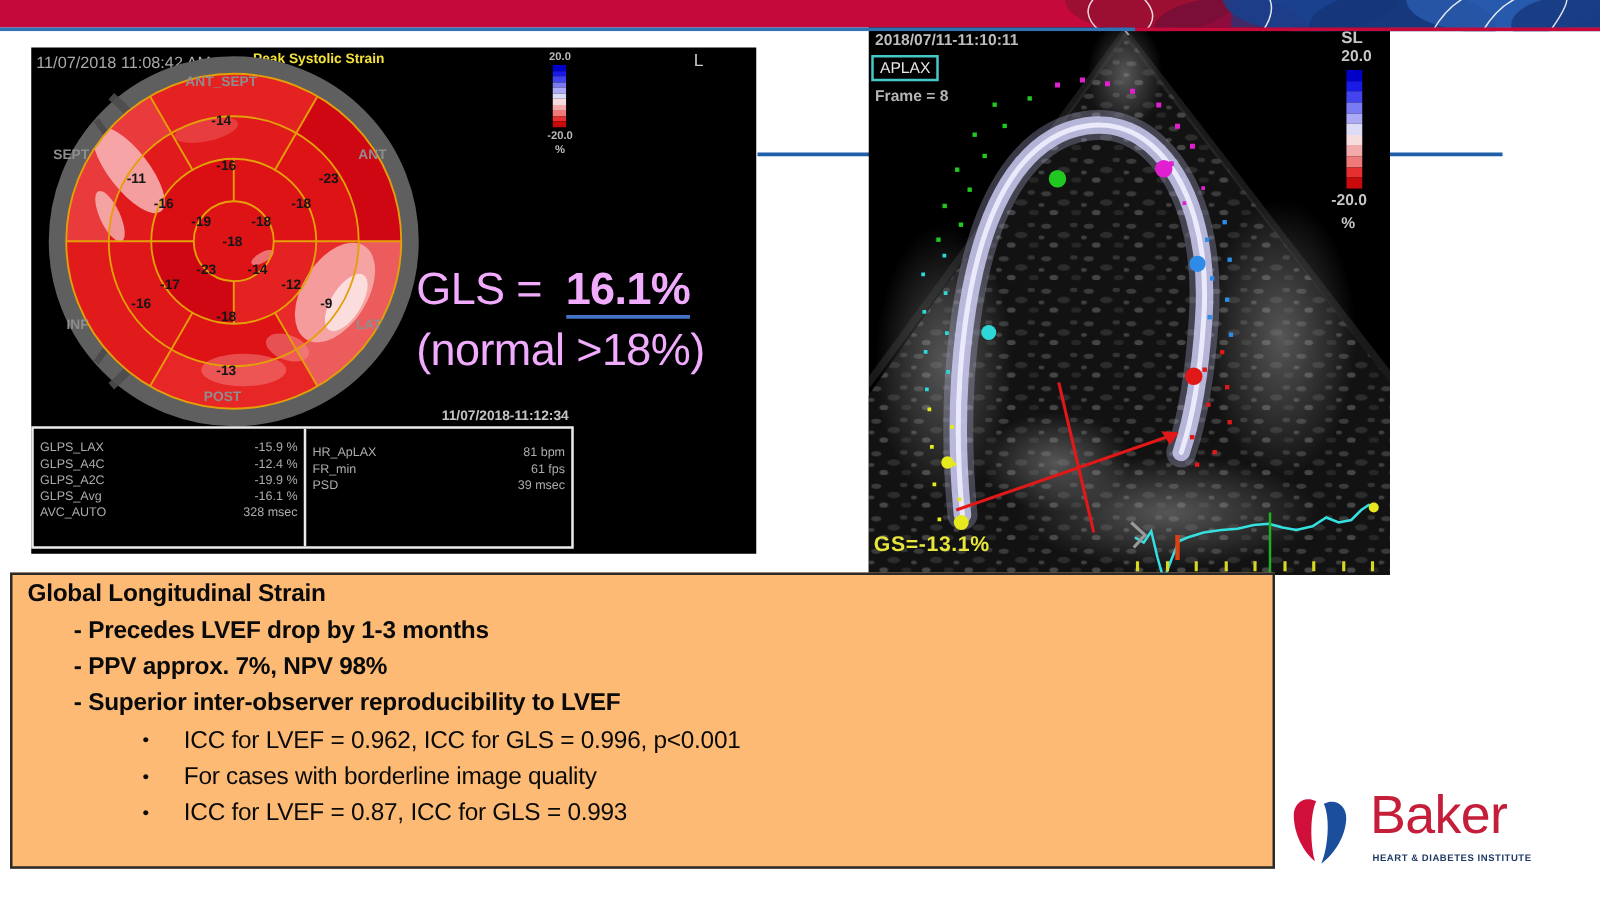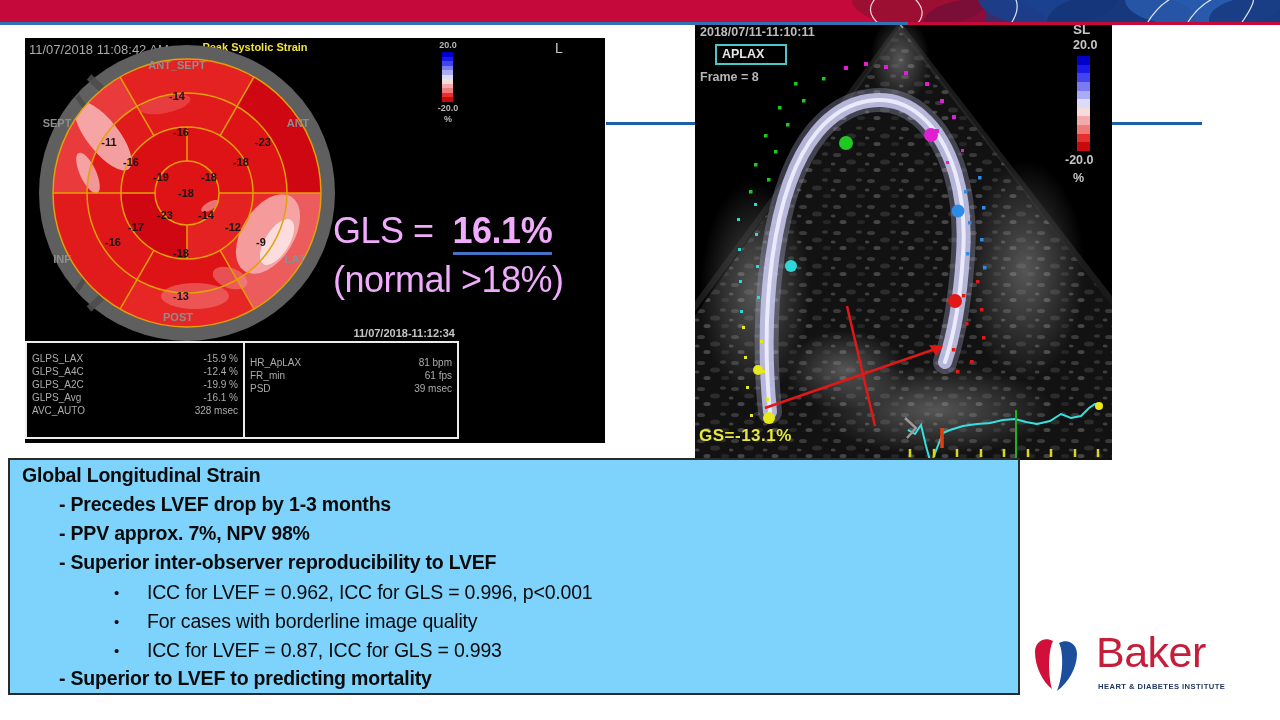--- a/index.html
+++ b/index.html
@@ -22,27 +22,27 @@
   .mcell{box-sizing:border-box;font-size:10px;color:#ACACAC;}
   .mcell.c1{width:218px;border-right:2px solid #ECECEC;padding-top:9px;}
   .mcell.c2{flex:1;padding-top:13px;}
   .mrow{display:flex;justify-content:space-between;padding:0 5px;height:13px;line-height:13px;}
   .rts{position:absolute;left:0;top:289px;width:430px;text-align:right;font-size:11px;font-weight:bold;color:#C4C4C4;}
   .gls{position:absolute;left:308px;top:168px;width:270px;color:#f0abfc;font-size:36px;letter-spacing:-0.5px;line-height:49px;white-space:pre;z-index:2;}
   .gls .v{font-weight:bold;border-bottom:3px solid #4472C4;padding-bottom:1px;}
   
   .us-panel{position:absolute;left:695px;top:20px;width:417px;height:440px;background:#000;z-index:2;}
   .us-ts{position:absolute;left:5px;top:5px;font-size:12.5px;font-weight:bold;color:#BDBDBD;}
-  .us-view{position:absolute;left:20px;top:24px;padding:1px 21px 2px 5px;border:2px solid #45C8C8;color:#E6E6E6;font-size:12.5px;font-weight:bold;}
+  .us-view{position:absolute;left:2px;top:24px;padding:1px 5px 2px 5px;border:2px solid #45C8C8;color:#E6E6E6;font-size:12.5px;font-weight:normal;}
   .us-frame{position:absolute;left:5px;top:50px;font-size:12.5px;font-weight:bold;color:#B5B5B5;}
   .us-sl{position:absolute;left:378px;top:2px;width:36px;font-size:13.5px;font-weight:bold;color:#C6C6C6;}
   .us-cb{left:382px;top:36px;width:13px;height:95px;}
   .us-gs{position:absolute;left:4px;top:406px;font-size:17px;font-weight:bold;color:#E6E63C;letter-spacing:0.5px;}
   
-  .notes{position:absolute;left:8px;top:458px;width:1012px;height:237px;background:#7dd3fc;border:2px solid #2A2A2A;box-sizing:border-box;z-index:2;color:#0A0A0A;}
+  .notes{position:absolute;left:8px;top:458px;width:1012px;height:237px;background:#fdba74;border:2px solid #2A2A2A;box-sizing:border-box;z-index:2;color:#0A0A0A;}
   .nline{position:absolute;font-size:19.5px;letter-spacing:-0.2px;white-space:pre;}
   .nline.b{font-weight:bold;}
   .nline .mk{display:inline-block;}
   .nline.i2 .mk{width:33px;font-size:15px;vertical-align:1px;}
   
   .logo{position:absolute;left:1034px;top:636px;width:230px;height:60px;z-index:2;}
   .logo-word{position:absolute;left:62px;top:-8px;font-size:43px;color:#C41E3A;letter-spacing:-0.5px;}
   .logo-tag{position:absolute;left:64px;top:46px;font-size:7.6px;font-weight:bold;color:#1F3864;letter-spacing:0.45px;}
   svg text{font-family:"Liberation Sans",sans-serif;}
 </style>
@@ -385,21 +385,20 @@
   </div>
 
   <div class="notes">
     <div class="nline b" style="left:12px;top:4px;"><span class="mk"></span><span>Global Longitudinal Strain</span></div>
     <div class="nline b" style="left:49px;top:33px;"><span class="mk">- </span><span>Precedes LVEF drop by 1-3 months</span></div>
     <div class="nline b" style="left:49px;top:62px;"><span class="mk">- </span><span>PPV approx. 7%, NPV 98%</span></div>
     <div class="nline b" style="left:49px;top:91px;"><span class="mk">- </span><span>Superior inter-observer reproducibility to LVEF</span></div>
     <div class="nline i2" style="left:104px;top:121px;"><span class="mk">•</span><span>ICC for LVEF = 0.962, ICC for GLS = 0.996, p&lt;0.001</span></div>
     <div class="nline i2" style="left:104px;top:150px;"><span class="mk">•</span><span>For cases with borderline image quality</span></div>
     <div class="nline i2" style="left:104px;top:179px;"><span class="mk">•</span><span>ICC for LVEF = 0.87, ICC for GLS = 0.993</span></div>
-    <div class="nline b" style="left:49px;top:207px;"><span class="mk">- </span><span>Superior to LVEF to predicting mortality</span></div>
   </div>
 
   <div class="logo">
     <svg width="46" height="58" style="position:absolute;left:0;top:0;">
       <path d="M19,5 C9,0 1,7 1,16 C1,31 9,46 18,53 C14,39 14,15 19,5 Z" fill="#D0103A"></path>
       <path d="M25,7 C35,2 43,9 43,18 C43,32 34,47 23,55 C29,41 30,17 25,7 Z" fill="#1B4F9C"></path>
     </svg>
     <span class="logo-word">Baker</span>
     <span class="logo-tag">HEART &amp; DIABETES INSTITUTE</span>
   </div>

